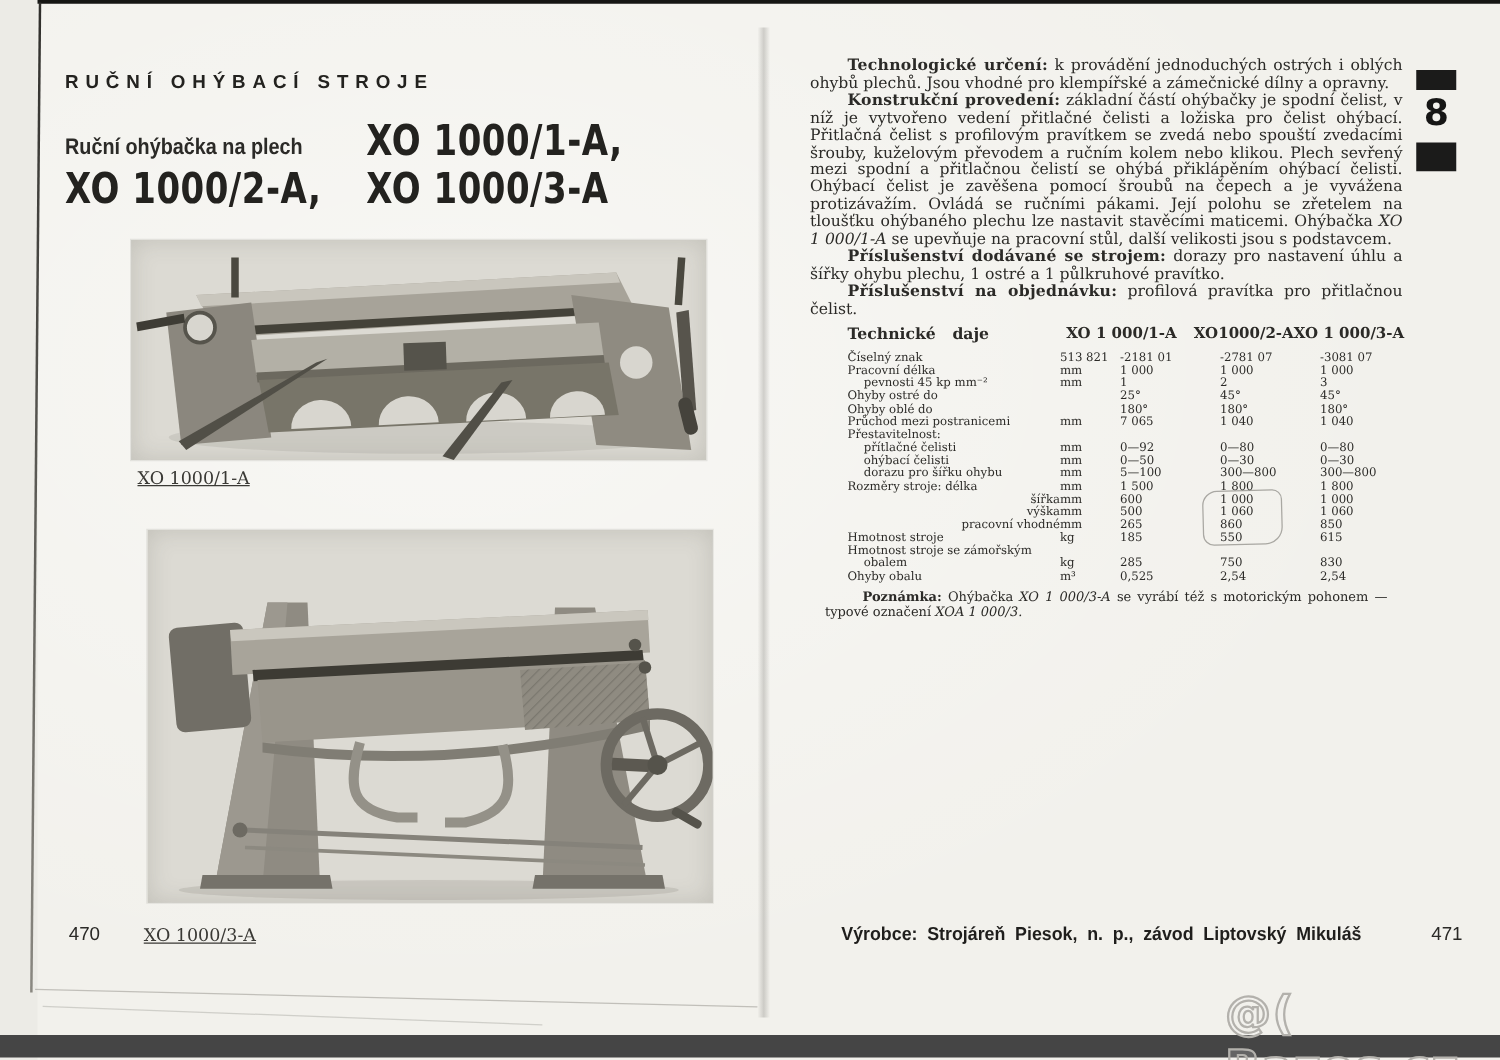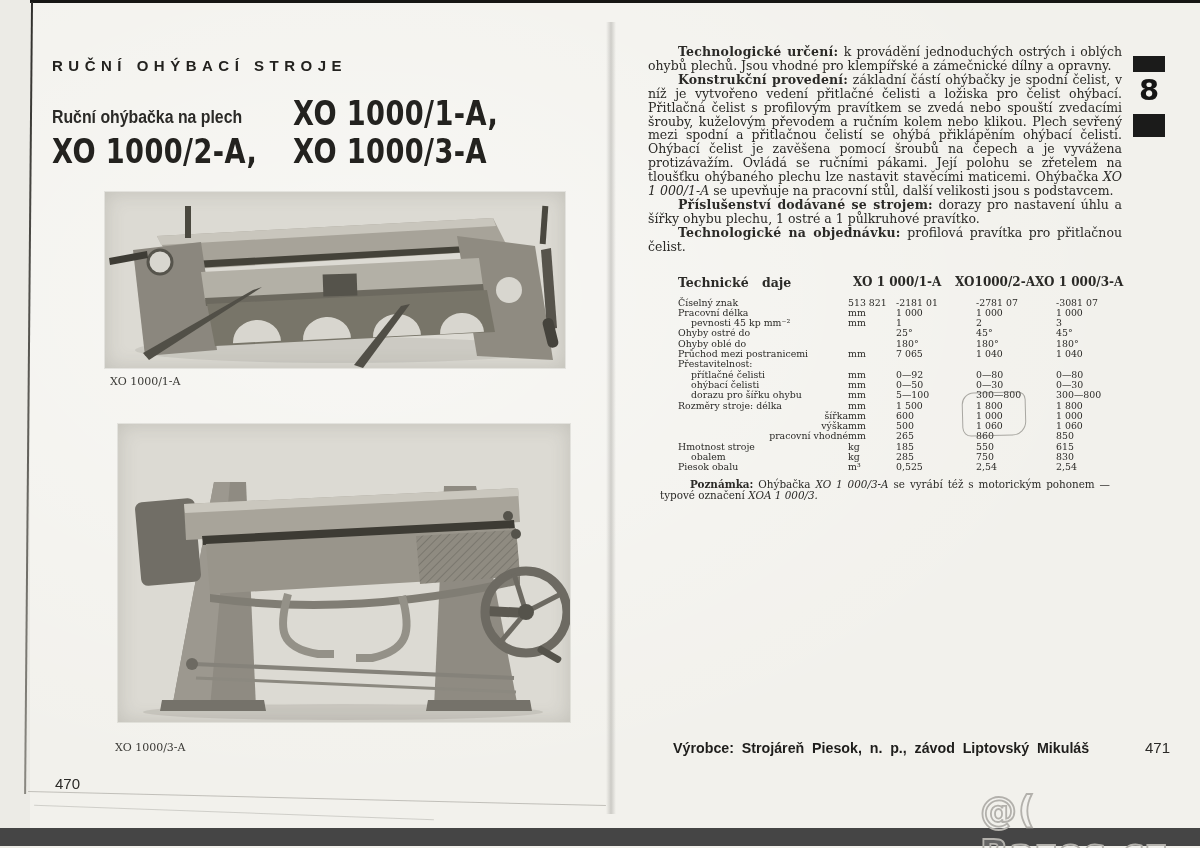--- a/index.html
+++ b/index.html
@@ -22,30 +22,30 @@
            font-size:15px;letter-spacing:5.5px;color:#23221f;}
   .l-intro{left:52px;top:107px;font-family:"Liberation Sans","DejaVu Sans",sans-serif;font-weight:bold;
            font-size:18px;transform:scaleX(.88);transform-origin:left;white-space:nowrap;}
   .model{font-family:"DejaVu Sans",sans-serif;font-weight:bold;font-size:34px;letter-spacing:.5px;
          transform:scaleX(.8);transform-origin:left;white-space:nowrap;color:#23221f;}
   .m1{left:293px;top:93px;} .m2{left:52px;top:131px;} .m3{left:293px;top:131px;}
   .photo{background:#dcdad3;box-shadow:inset 0 0 20px rgba(90,88,78,.2), 0 0 0 1px rgba(120,118,110,.15);}
   .photo svg{display:block;width:100%;height:100%;}
   .photo1{left:105px;top:192px;width:460px;height:176px;}
   .photo2{left:118px;top:424px;width:452px;height:298px;}
-  .cap{font-size:11px;color:#3a3935;}
+  .cap{font-size:14px;color:#3a3935;text-decoration:underline;}
   .cap1{left:110px;top:375px;}
   .pgnum{font-family:"Liberation Sans","DejaVu Sans",sans-serif;font-size:15px;color:#2b2a27;}
-  .pg470{left:55px;top:739px;margin-top:36px;}
+  .pg470{left:55px;top:739px;}
   .cap3{left:115px;top:741px;}
   
   .r-col{left:648px;top:45px;width:474px;}
   .para{margin:0;font-size:12.5px;line-height:13.9px;text-align:justify;text-indent:30px;}
   .para b{letter-spacing:.2px;}
-  .ttable{margin-left:30px;margin-top:21px;width:444px;}
+  .ttable{margin-left:30px;margin-top:5px;width:444px;}
   .thead{position:relative;height:16px;font-weight:bold;}
   .thead .tt{position:absolute;left:0;font-size:12.5px;word-spacing:9px;}
   .thead .h{position:absolute;font-size:12px;white-space:nowrap;}
   .h1{left:175px;} .h2{left:277px;} .h3{left:357px;}
   .trows{margin-top:7px;}
   .trow{display:grid;grid-template-columns:170px 48px 80px 80px 1fr;font-size:9.4px;line-height:10.3px;}
   .trow span{white-space:nowrap;}
   .i1{padding-left:13px;} .i2{padding-left:84px;text-align:right;}
   .note{margin:6px 12px 0;font-size:10.4px;line-height:11.6px;text-align:justify;text-indent:30px;}
   .pencil{left:962px;top:392px;width:62px;height:42px;border:1px solid rgba(95,93,88,.5);
@@ -150,21 +150,21 @@
 
   <div class="abs r-col">
     <p class="para"><b>Technologické určení:</b>
       <span>k provádění jednoduchých ostrých i oblých ohybů plechů. Jsou vhodné pro klempířské a zámečnické dílny a opravny.</span></p>
     <p class="para"><b>Konstrukční provedení:</b>
       <span>základní částí ohýbačky je spodní čelist, v níž je vytvořeno vedení přitlačné čelisti a ložiska pro čelist ohýbací. Přitlačná čelist s profilovým pravítkem se zvedá nebo spouští zvedacími šrouby, kuželovým převodem a ručním kolem nebo klikou. Plech sevřený mezi spodní a přitlačnou čelistí se ohýbá přiklápěním ohýbací čelisti. Ohýbací čelist je zavěšena pomocí šroubů na čepech a je vyvážena protizávažím. Ovládá se ručními pákami. Její polohu se zřetelem na tloušťku ohýbaného plechu lze nastavit stavěcími maticemi. Ohýbačka</span>
       <i>XO 1 000/1-A</i>
       <span>se upevňuje na pracovní stůl, další velikosti jsou s podstavcem.</span></p>
     <p class="para"><b>Příslušenství dodávané se strojem:</b>
       <span>dorazy pro nastavení úhlu a šířky ohybu plechu, 1 ostré a 1 půlkruhové pravítko.</span></p>
-    <p class="para"><b>Technologické na objednávku:</b>
+    <p class="para"><b>Příslušenství na objednávku:</b>
       <span>profilová pravítka pro přitlačnou čelist.</span></p>
 
     <div class="ttable">
       <div class="thead">
         <span class="tt">Technické daje</span>
         <span class="h h1">XO 1 000/1-A</span>
         <span class="h h2">XO1000/2-A</span>
         <span class="h h3">XO 1 000/3-A</span>
       </div>
       <div class="trows">
@@ -267,28 +267,35 @@
             <span class="tv">850</span>
           </div>
           <div class="trow">
             <span class="tl">Hmotnost stroje</span>
             <span class="tu">kg</span>
             <span class="tv">185</span>
             <span class="tv">550</span>
             <span class="tv">615</span>
           </div>
           <div class="trow">
+            <span class="tl">Hmotnost stroje se zámořským</span>
+            <span class="tu"></span>
+            <span class="tv"></span>
+            <span class="tv"></span>
+            <span class="tv"></span>
+          </div>
+          <div class="trow">
             <span class="tl i1">obalem</span>
             <span class="tu">kg</span>
             <span class="tv">285</span>
             <span class="tv">750</span>
             <span class="tv">830</span>
           </div>
           <div class="trow">
-            <span class="tl">Piesok obalu</span>
+            <span class="tl">Ohyby obalu</span>
             <span class="tu">m³</span>
             <span class="tv">0,525</span>
             <span class="tv">2,54</span>
             <span class="tv">2,54</span>
           </div>
         </div>
     </div>
 
     <p class="note"><b>Poznámka:</b>
       <span>Ohýbačka</span>

